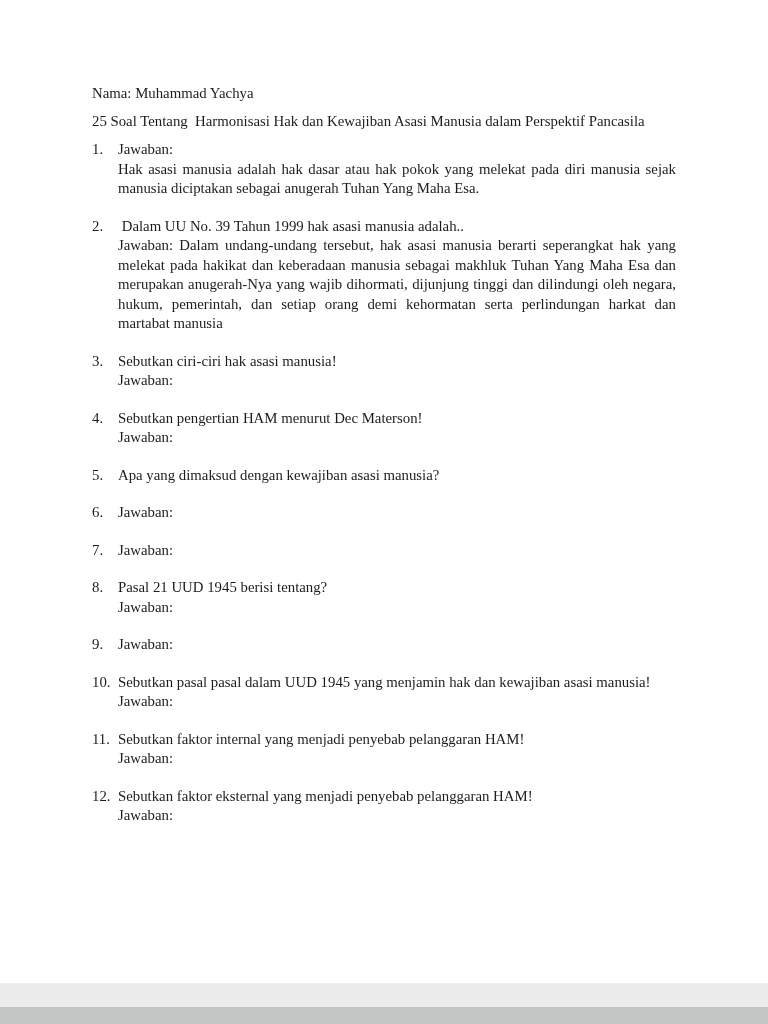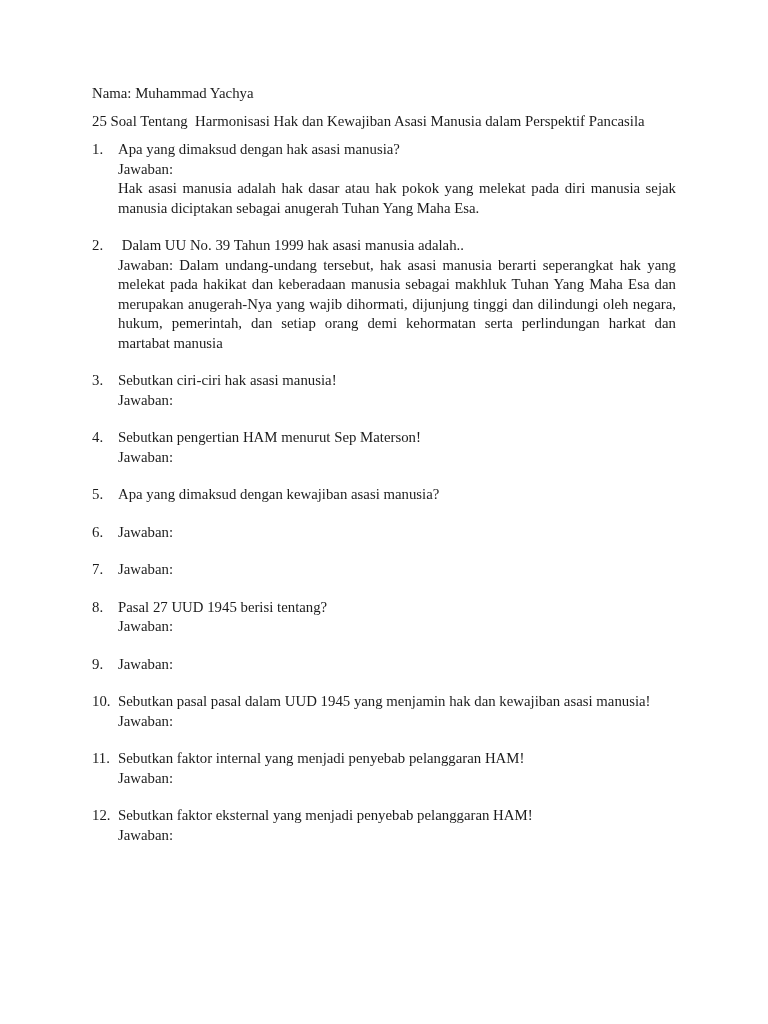--- a/index.html
+++ b/index.html
@@ -8,21 +8,21 @@
     height: 1024px;
     overflow: hidden;
   }
   body {
     background: #ffffff;
     font-family: "Liberation Serif", "DejaVu Serif", serif;
     font-size: 14.8px;
     line-height: 19.5px;
     color: #1c1c1c;
   }
-  .viewport { width: 768px; height: 1024px; display: flex; flex-direction: row; }
+  .viewport { width: 768px; height: 1024px; display: flex; flex-direction: column; }
   .page {
     width: 768px;
     height: 983px;
     background: #ffffff;
     padding: 84px 92px 0 92px;
     overflow: hidden;
     flex-shrink: 0;
   }
   .hline { margin-bottom: 8.5px; }
   .pre { white-space: pre-wrap; }
@@ -39,21 +39,20 @@
 <body>
 
 <div class="viewport">
   <div class="page">
     <p class="hline">Nama: Muhammad Yachya</p>
     <p class="hline pre">25 Soal Tentang  Harmonisasi Hak dan Kewajiban Asasi Manusia dalam Perspektif Pancasila</p>
     <ol class="questions">
   <li class="question">
     <span class="q-num">1.</span>
     <div class="q-body">
-      <p class="q-text">Apa yang dimaksud dengan hak asasi manusia?</p>
       <p class="q-answer-label">Jawaban:</p>
       <p class="q-ans">Hak asasi manusia adalah hak dasar atau hak pokok yang melekat pada diri manusia sejak manusia diciptakan sebagai anugerah Tuhan Yang Maha Esa.</p>
     </div>
   </li>
 
   <li class="question">
     <span class="q-num">2.</span>
     <div class="q-body">
       <p class="q-text"> Dalam UU No. 39 Tahun 1999 hak asasi manusia adalah..</p>
       <p class="q-answer-label q-ans">Jawaban: Dalam undang-undang tersebut, hak asasi manusia berarti seperangkat hak yang melekat pada hakikat dan keberadaan manusia sebagai makhluk Tuhan Yang Maha Esa dan merupakan anugerah-Nya yang wajib dihormati, dijunjung tinggi dan dilindungi oleh negara, hukum, pemerintah, dan setiap orang demi kehormatan serta perlindungan harkat dan martabat manusia</p>
@@ -66,21 +65,21 @@
     <div class="q-body">
       <p class="q-text">Sebutkan ciri-ciri hak asasi manusia!</p>
       <p class="q-answer-label">Jawaban:</p>
 
     </div>
   </li>
 
   <li class="question">
     <span class="q-num">4.</span>
     <div class="q-body">
-      <p class="q-text">Sebutkan pengertian HAM menurut Sep Materson!</p>
+      <p class="q-text">Sebutkan pengertian HAM menurut Dec Materson!</p>
       <p class="q-answer-label">Jawaban:</p>
 
     </div>
   </li>
 
   <li class="question">
     <span class="q-num">5.</span>
     <div class="q-body">
       <p class="q-text">Apa yang dimaksud dengan kewajiban asasi manusia?</p>
 
@@ -99,21 +98,21 @@
     <span class="q-num">7.</span>
     <div class="q-body">
       <p class="q-answer-label">Jawaban:</p>
 
     </div>
   </li>
 
   <li class="question">
     <span class="q-num">8.</span>
     <div class="q-body">
-      <p class="q-text">Pasal 27 UUD 1945 berisi tentang?</p>
+      <p class="q-text">Pasal 21 UUD 1945 berisi tentang?</p>
       <p class="q-answer-label">Jawaban:</p>
 
     </div>
   </li>
 
   <li class="question">
     <span class="q-num">9.</span>
     <div class="q-body">
       <p class="q-answer-label">Jawaban:</p>
 

